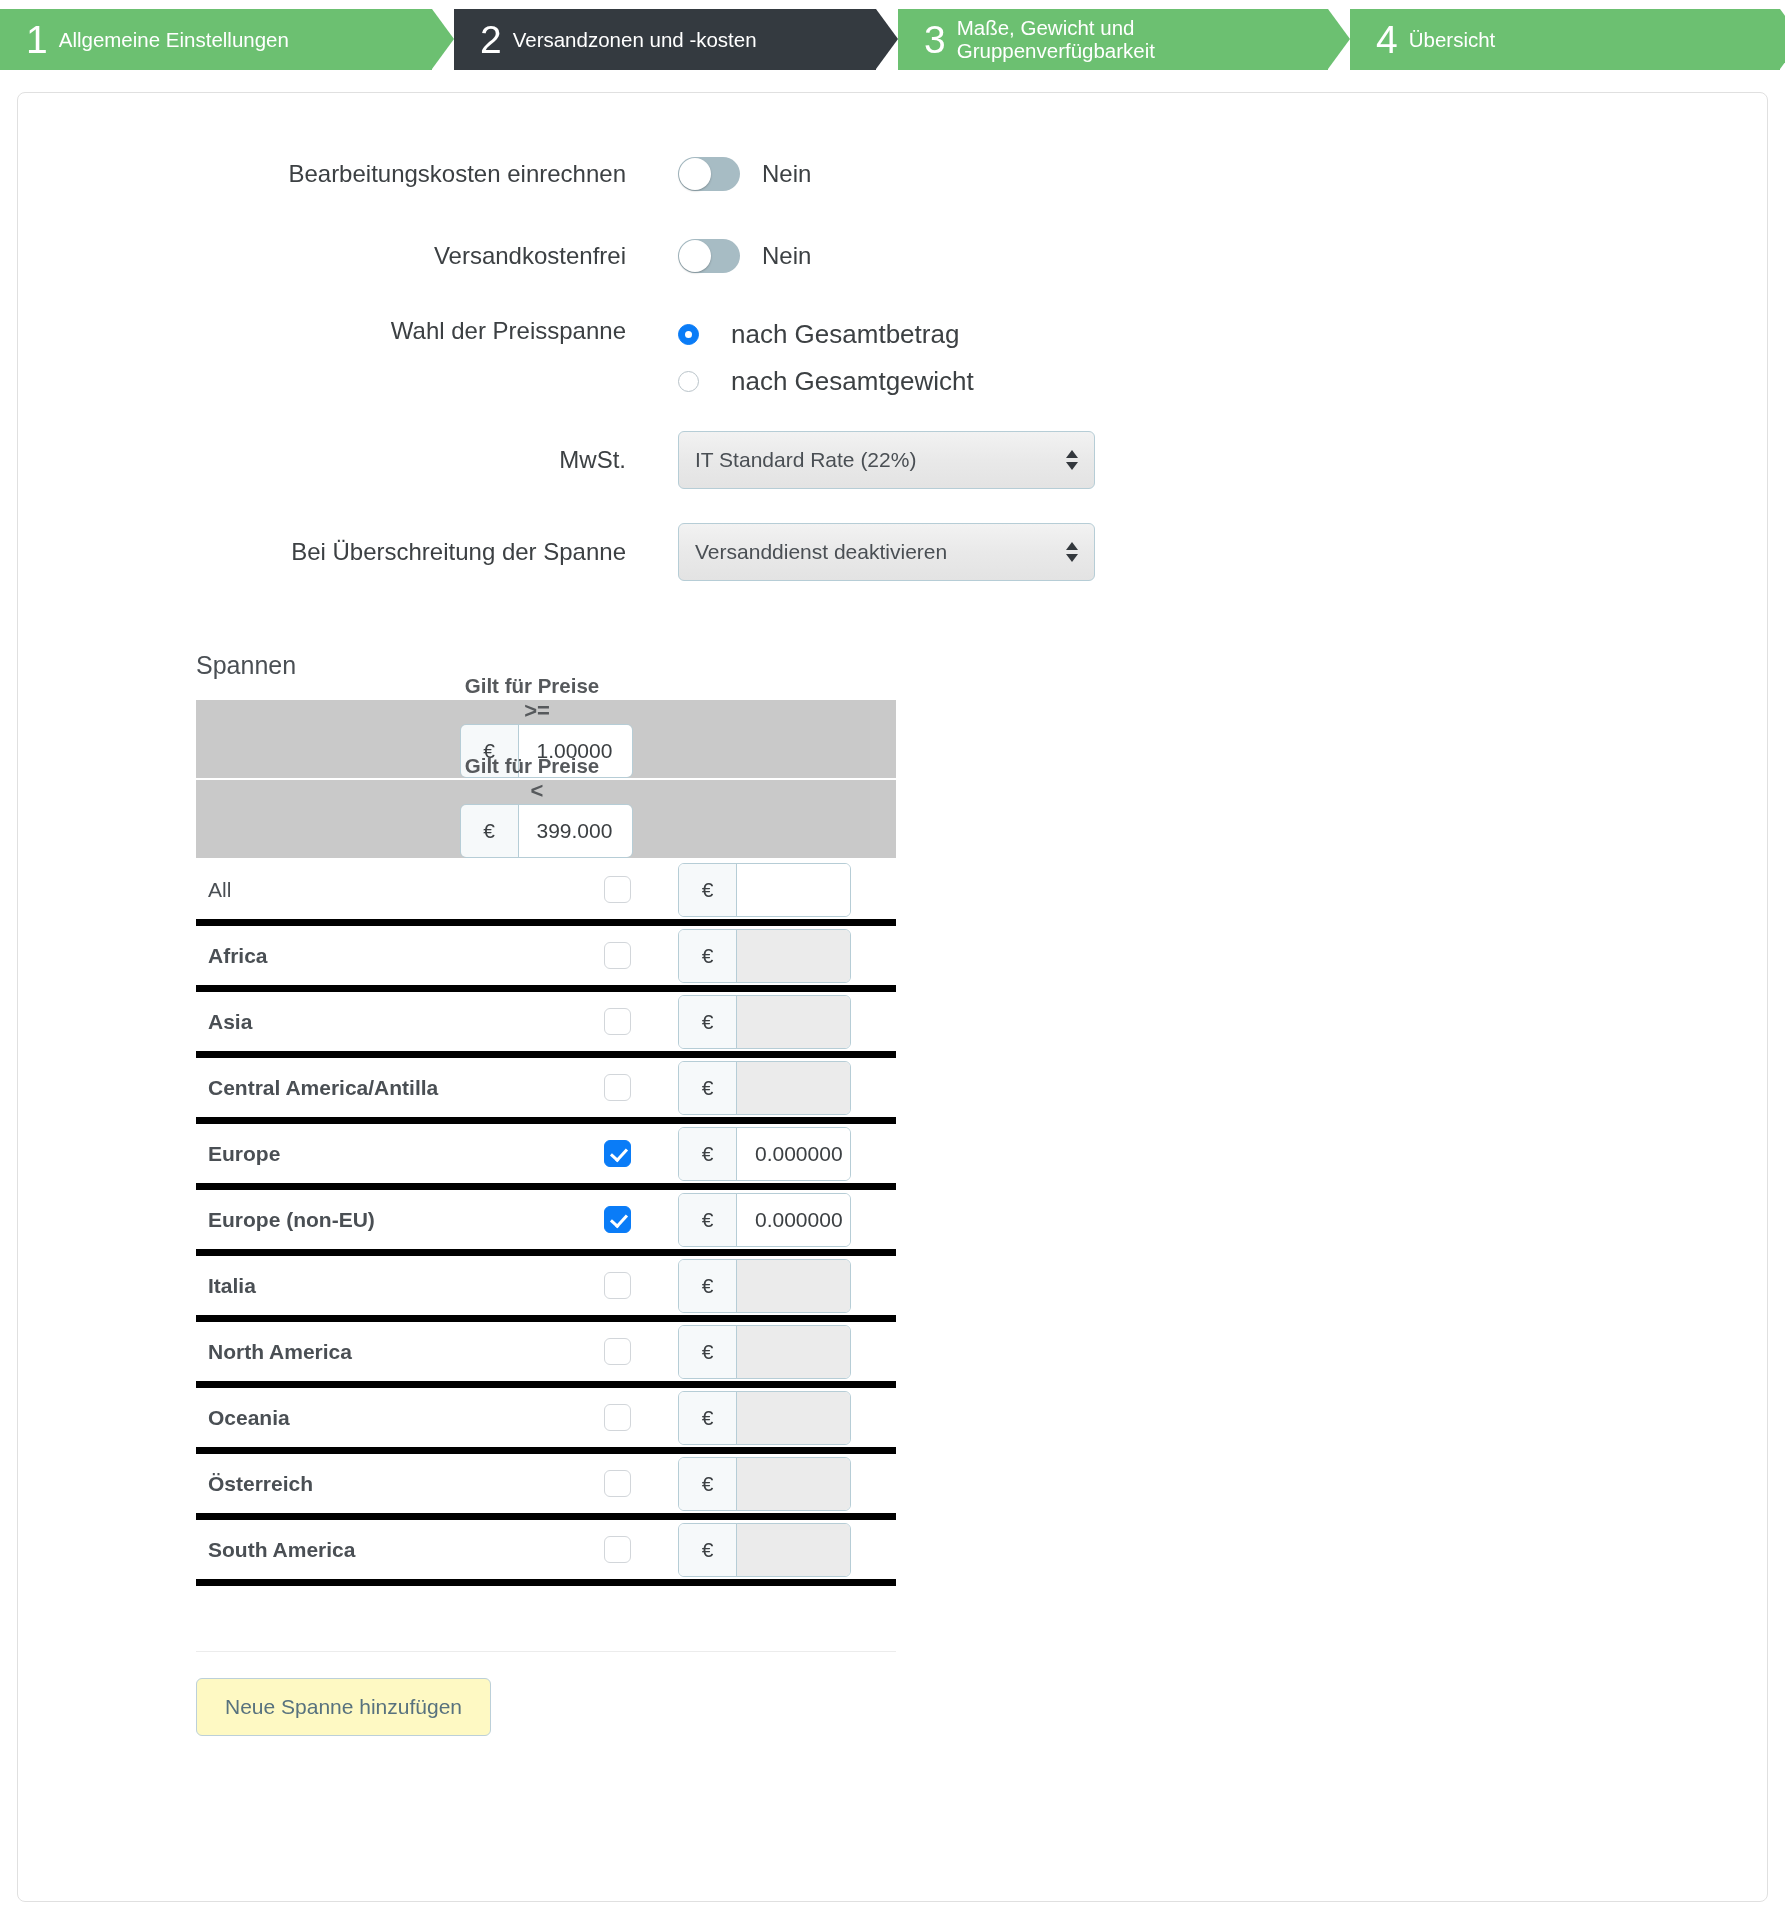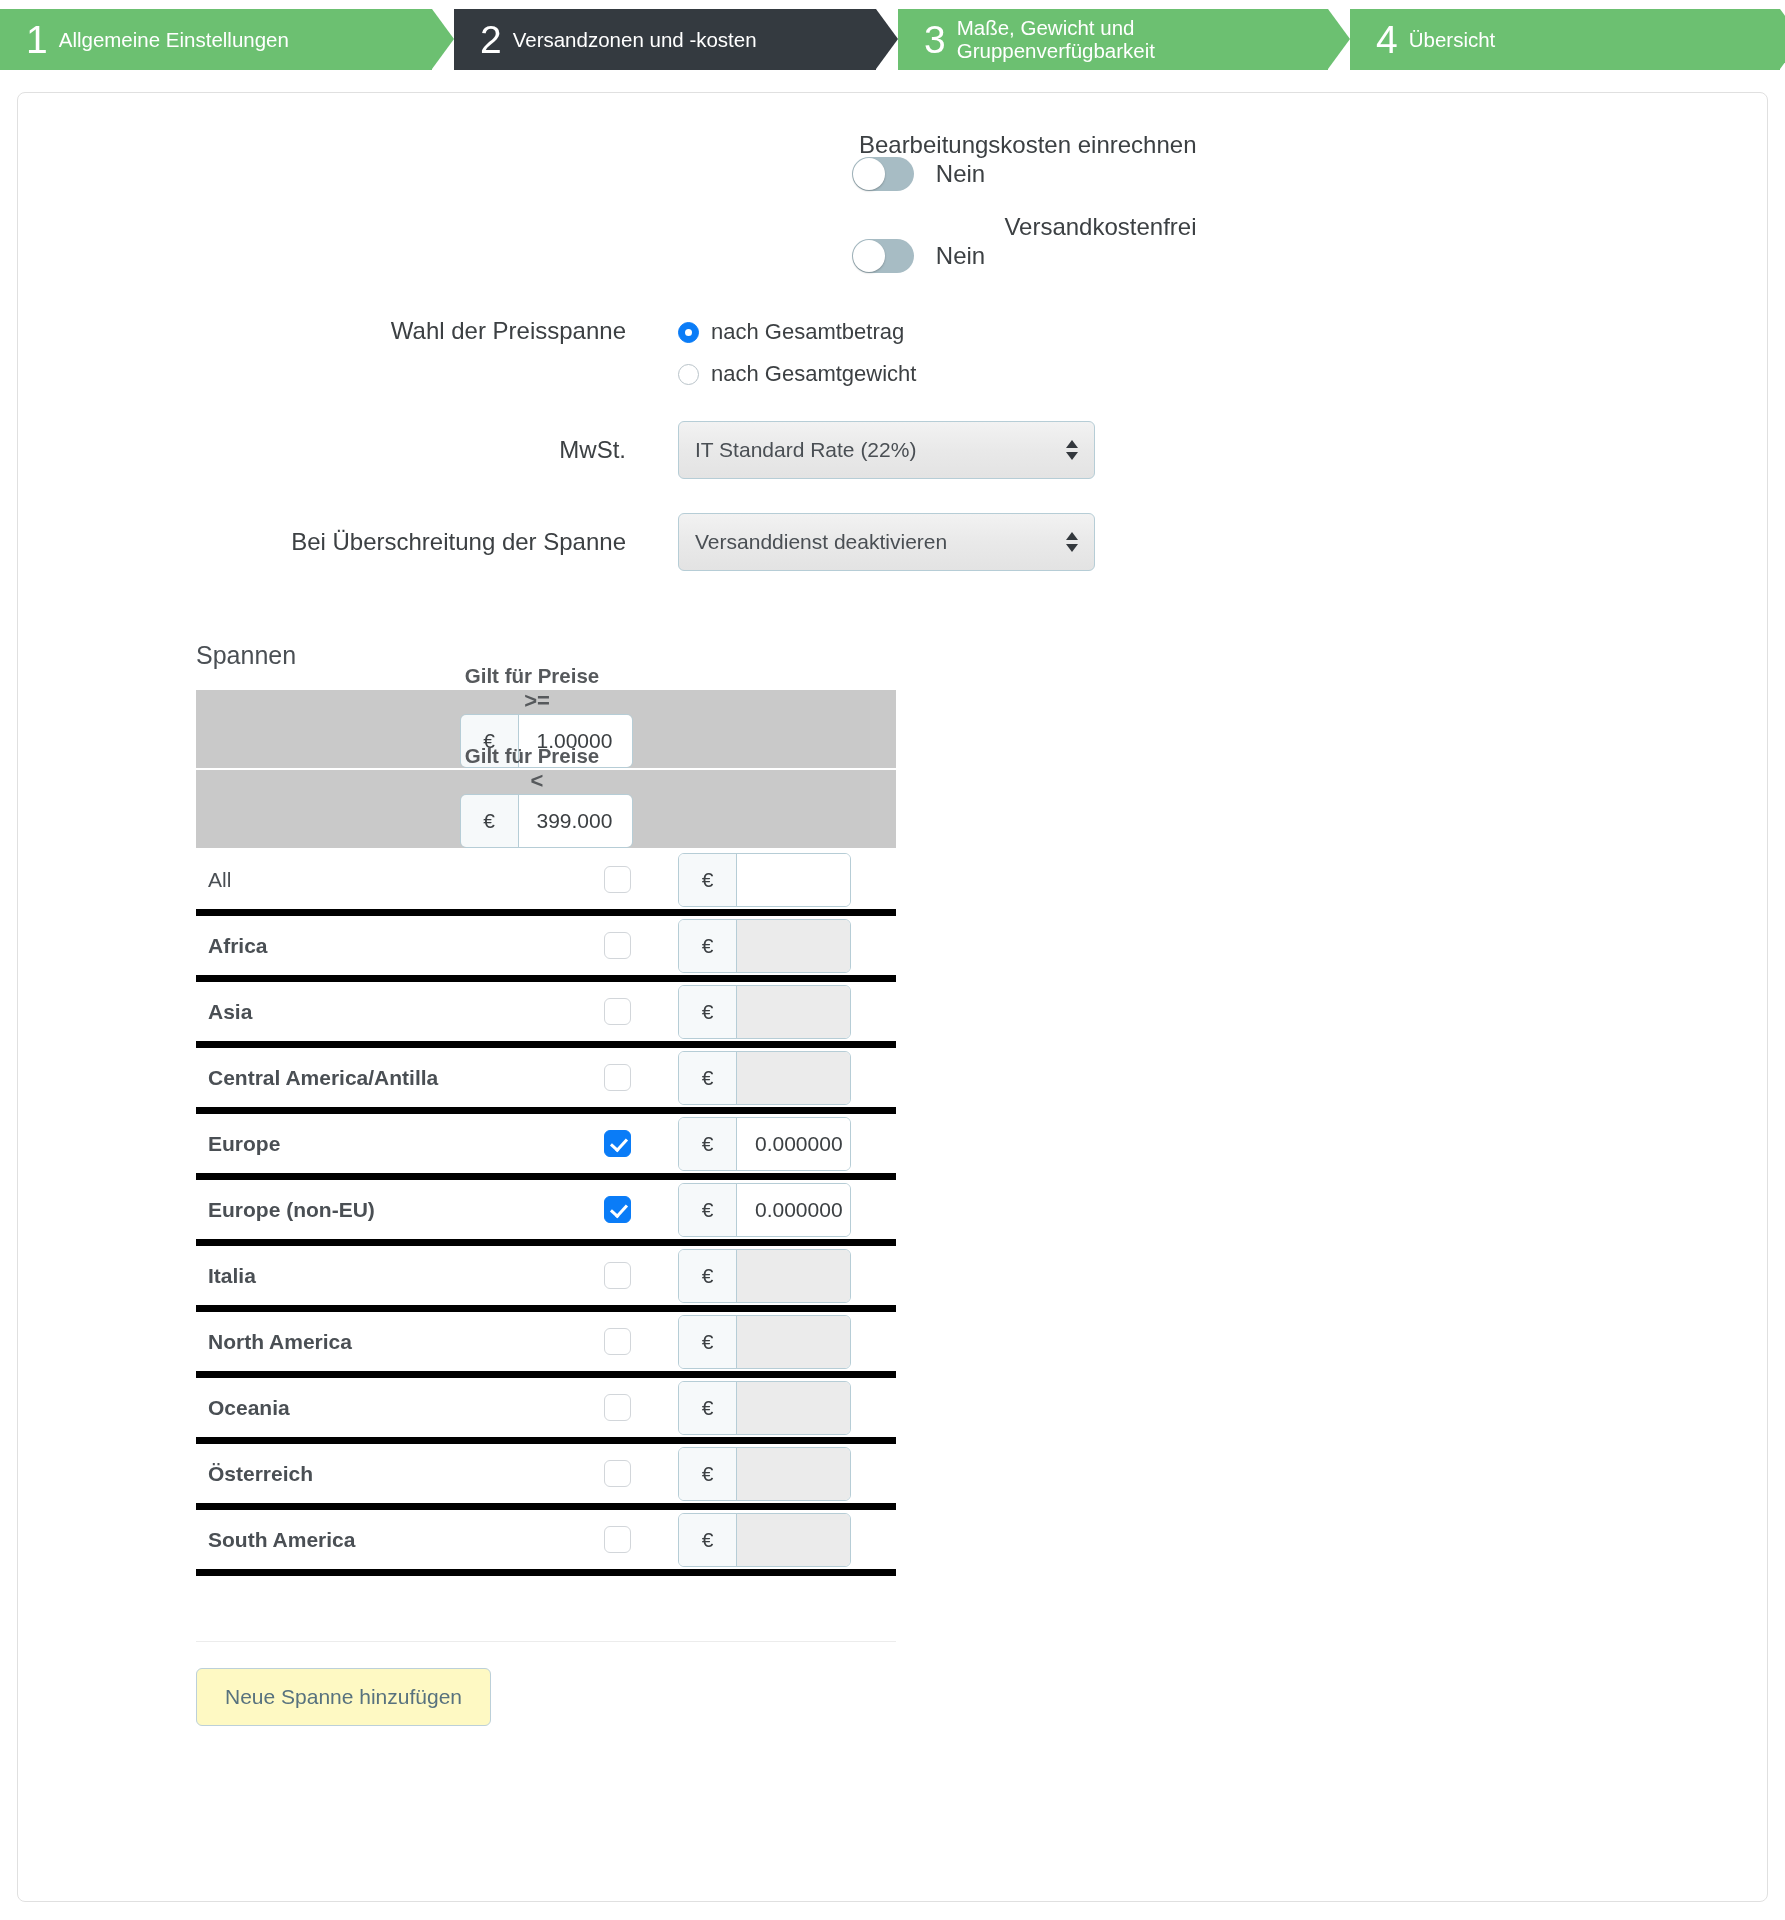--- a/index.html
+++ b/index.html
@@ -90,21 +90,21 @@
     font-weight: 400;
     line-height: 1;
   }
   .form-control-col {
     padding-left: 52px;
     display: flex;
     align-items: center;
   }
 
   
-  .toggle-row { height: 82px; align-items: center; flex-direction: column; }
+  .toggle-row { height: 82px; align-items: center; }
   .toggle {
     width: 62px; height: 34px;
     border-radius: 17px;
     background: #a7bcc4;
     position: relative;
     flex: 0 0 auto;
     cursor: pointer;
   }
   .toggle .knob {
     position: absolute;
@@ -136,22 +136,22 @@
   }
   .radio-item.checked .radio-dot::after {
     content: "";
     position: absolute;
     left: 6px; top: 6px;
     width: 7px; height: 7px;
     border-radius: 50%;
     background: #ffffff;
   }
   .radio-label {
-    margin-left: 12px;
-    font-size: 22px;
+    margin-left: 32px;
+    font-size: 26px;
     color: #3c4043;
   }
 
   
   .sel-row { margin-top: 34px; align-items: center; }
   .select-box {
     width: 417px;
     height: 58px;
     border: 1px solid #b6cdd6;
     border-radius: 6px;

